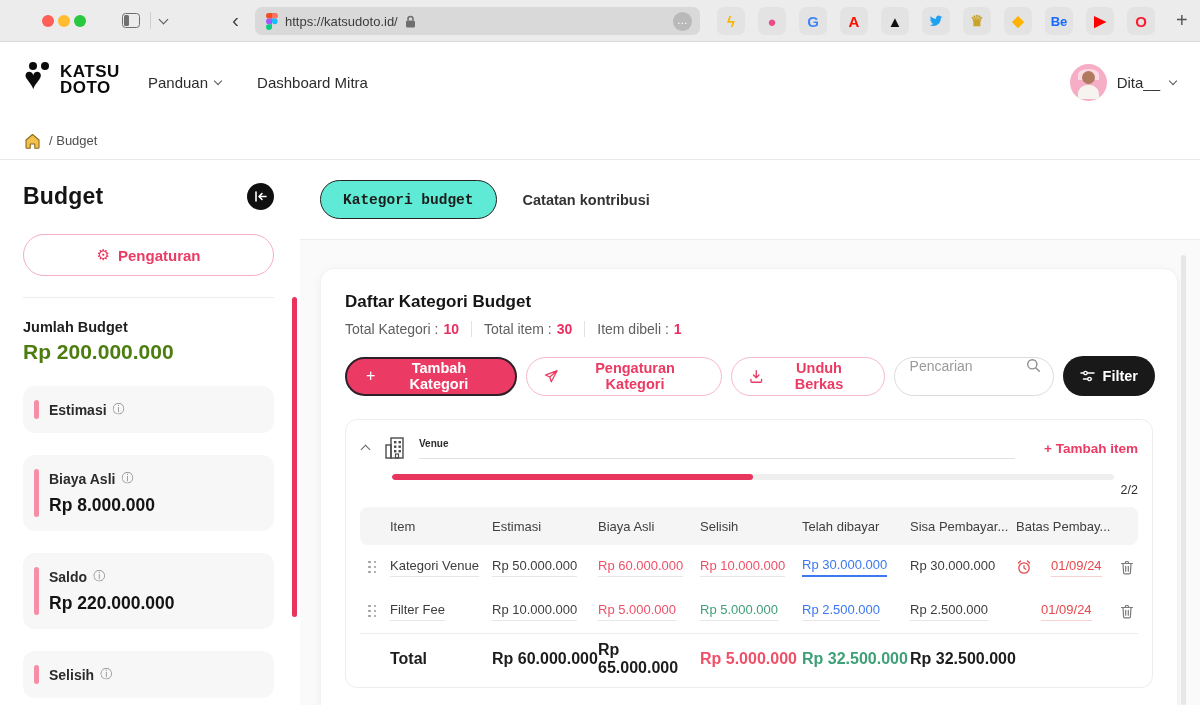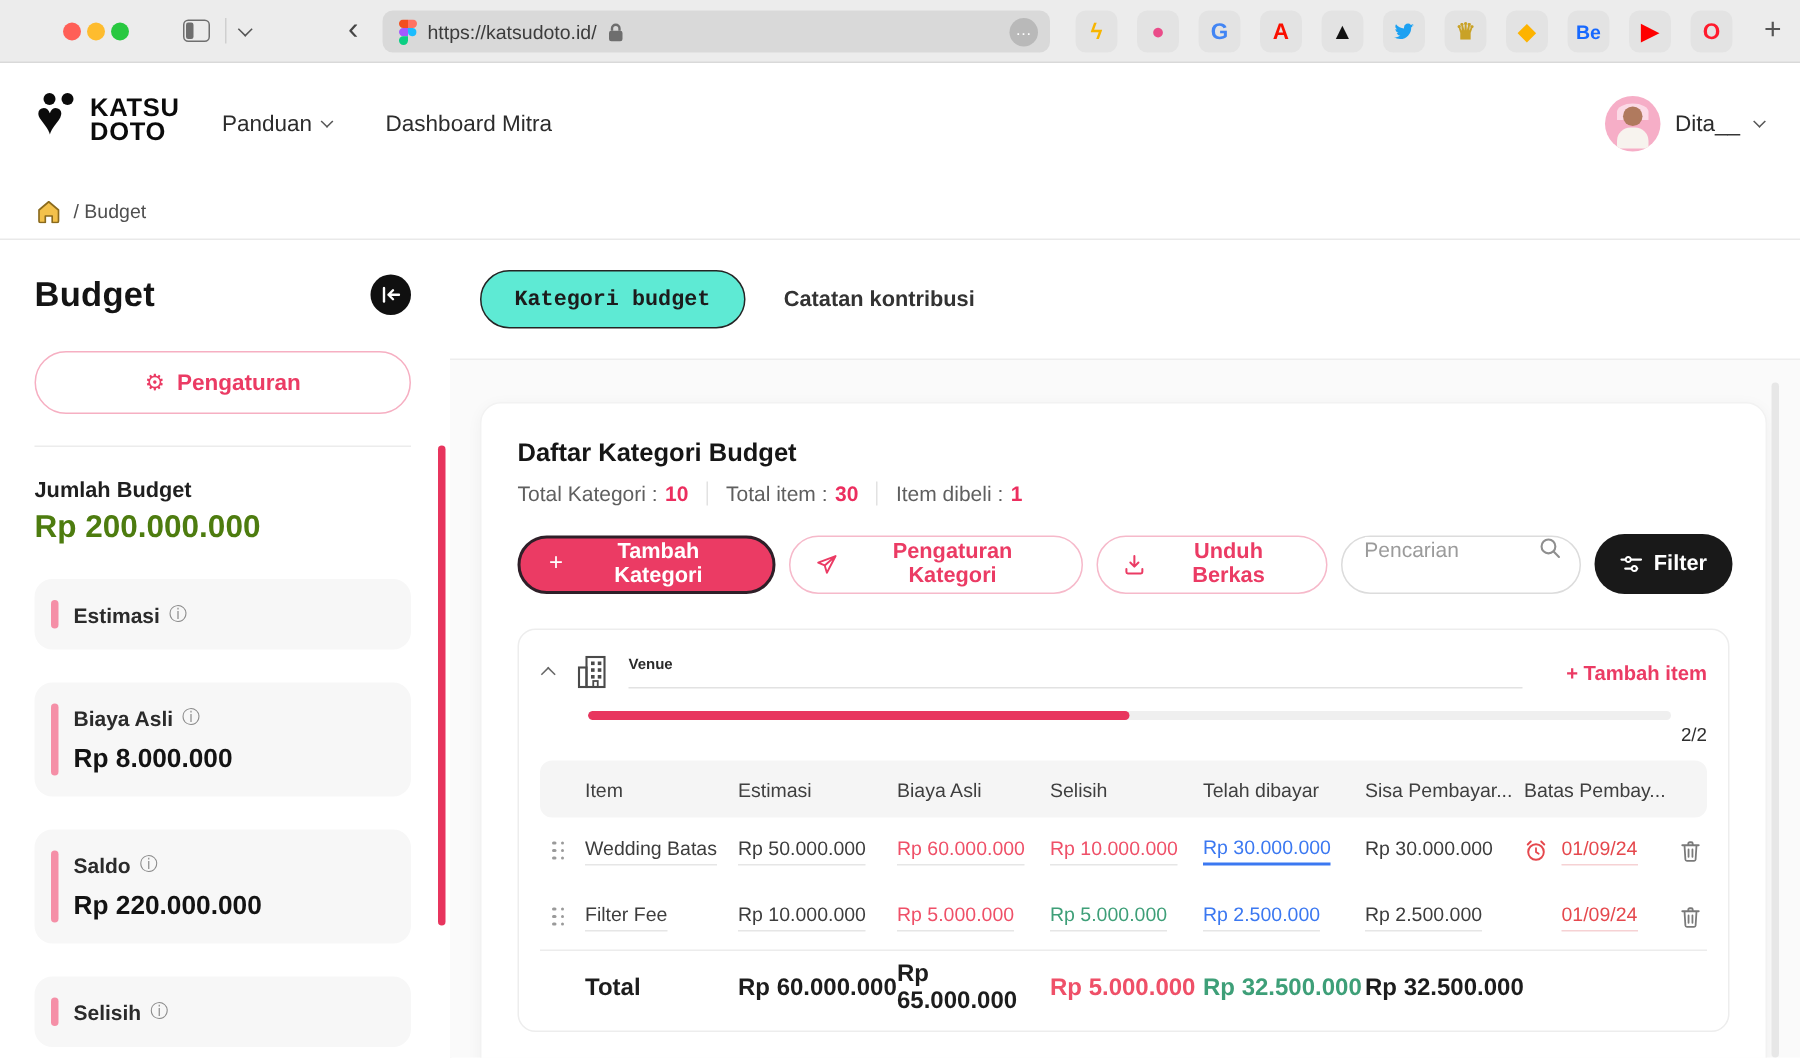--- a/index.html
+++ b/index.html
@@ -124,21 +124,21 @@
     align-items:center; }
   .thead { height:38px; background:#f5f5f5; border-radius:8px; font-size:13px; color:#3f3f3f; }
   .tr { height:44px; font-size:13px; color:#3d3d3d; }
   .cell-in { display:inline-block; padding-bottom:3px; }
   .u { border-bottom:1px solid #e6e6e6; }
   .u-blue { border-bottom:2px solid #3b78f1; }
   .u-pink { border-bottom:1px solid #f6d2d4; }
   .c-red { color:#ef5068; } .c-green { color:#3e9f78; } .c-blue { color:#3b78f1; } .c-date { color:#e5484d; }
   .handle { display:grid; grid-template-columns:3px 3px; gap:2.5px; width:9px; margin-left:8px; cursor:grab; }
   .handle i { width:2.5px; height:2.5px; border-radius:50%; background:#9a9a9a; }
-  .batas { display:flex; align-items:center; gap:9px; }
+  .batas { display:flex; align-items:center; gap:19px; }
   .trash-btn { background:none; border:none; cursor:pointer; display:flex; }
   .total-row { height:50px; border-top:1px solid #ececec; font-weight:700; color:#1d1d1d; }
   .total-row .c-red, .total-row .c-green { font-weight:700; }
   .win-scroll { position:absolute; left:1181px; top:255px; width:5px; height:450px; background:#e7e7e7; border-radius:3px; }
 </style>
 </head>
 <body>
 
 <div class="chrome">
   <span class="tl red"></span>
@@ -366,21 +366,21 @@
 
           <div class="trow tr">
             <span class="handle">
                 <i></i>
                 <i></i>
                 <i></i>
                 <i></i>
                 <i></i>
                 <i></i>
               </span>
-            <span><span class="cell-in u">Wedding Batas</span></span>
+            <span><span class="cell-in u">Kategori Venue</span></span>
             <span><span class="cell-in u">Rp 50.000.000</span></span>
             <span><span class="cell-in u c-red">Rp 60.000.000</span></span>
             <span><span class="cell-in u c-red">Rp 10.000.000</span></span>
             <span><span class="cell-in u-blue c-blue">Rp 30.000.000</span></span>
             <span><span class="cell-in">Rp 30.000.000</span></span>
             <span class="batas">
               <svg width="16" height="16" viewBox="0 0 16 16">
                 <circle cx="8" cy="9" r="5.2" fill="none" stroke="#e5484d" stroke-width="1.3"></circle>
                 <path d="M8 6.5V9l1.8 1.2" fill="none" stroke="#e5484d" stroke-width="1.2" stroke-linecap="round"></path>
                 <path d="M2.5 4 4.5 2M13.5 4l-2-2" stroke="#e5484d" stroke-width="1.3" stroke-linecap="round"></path>

